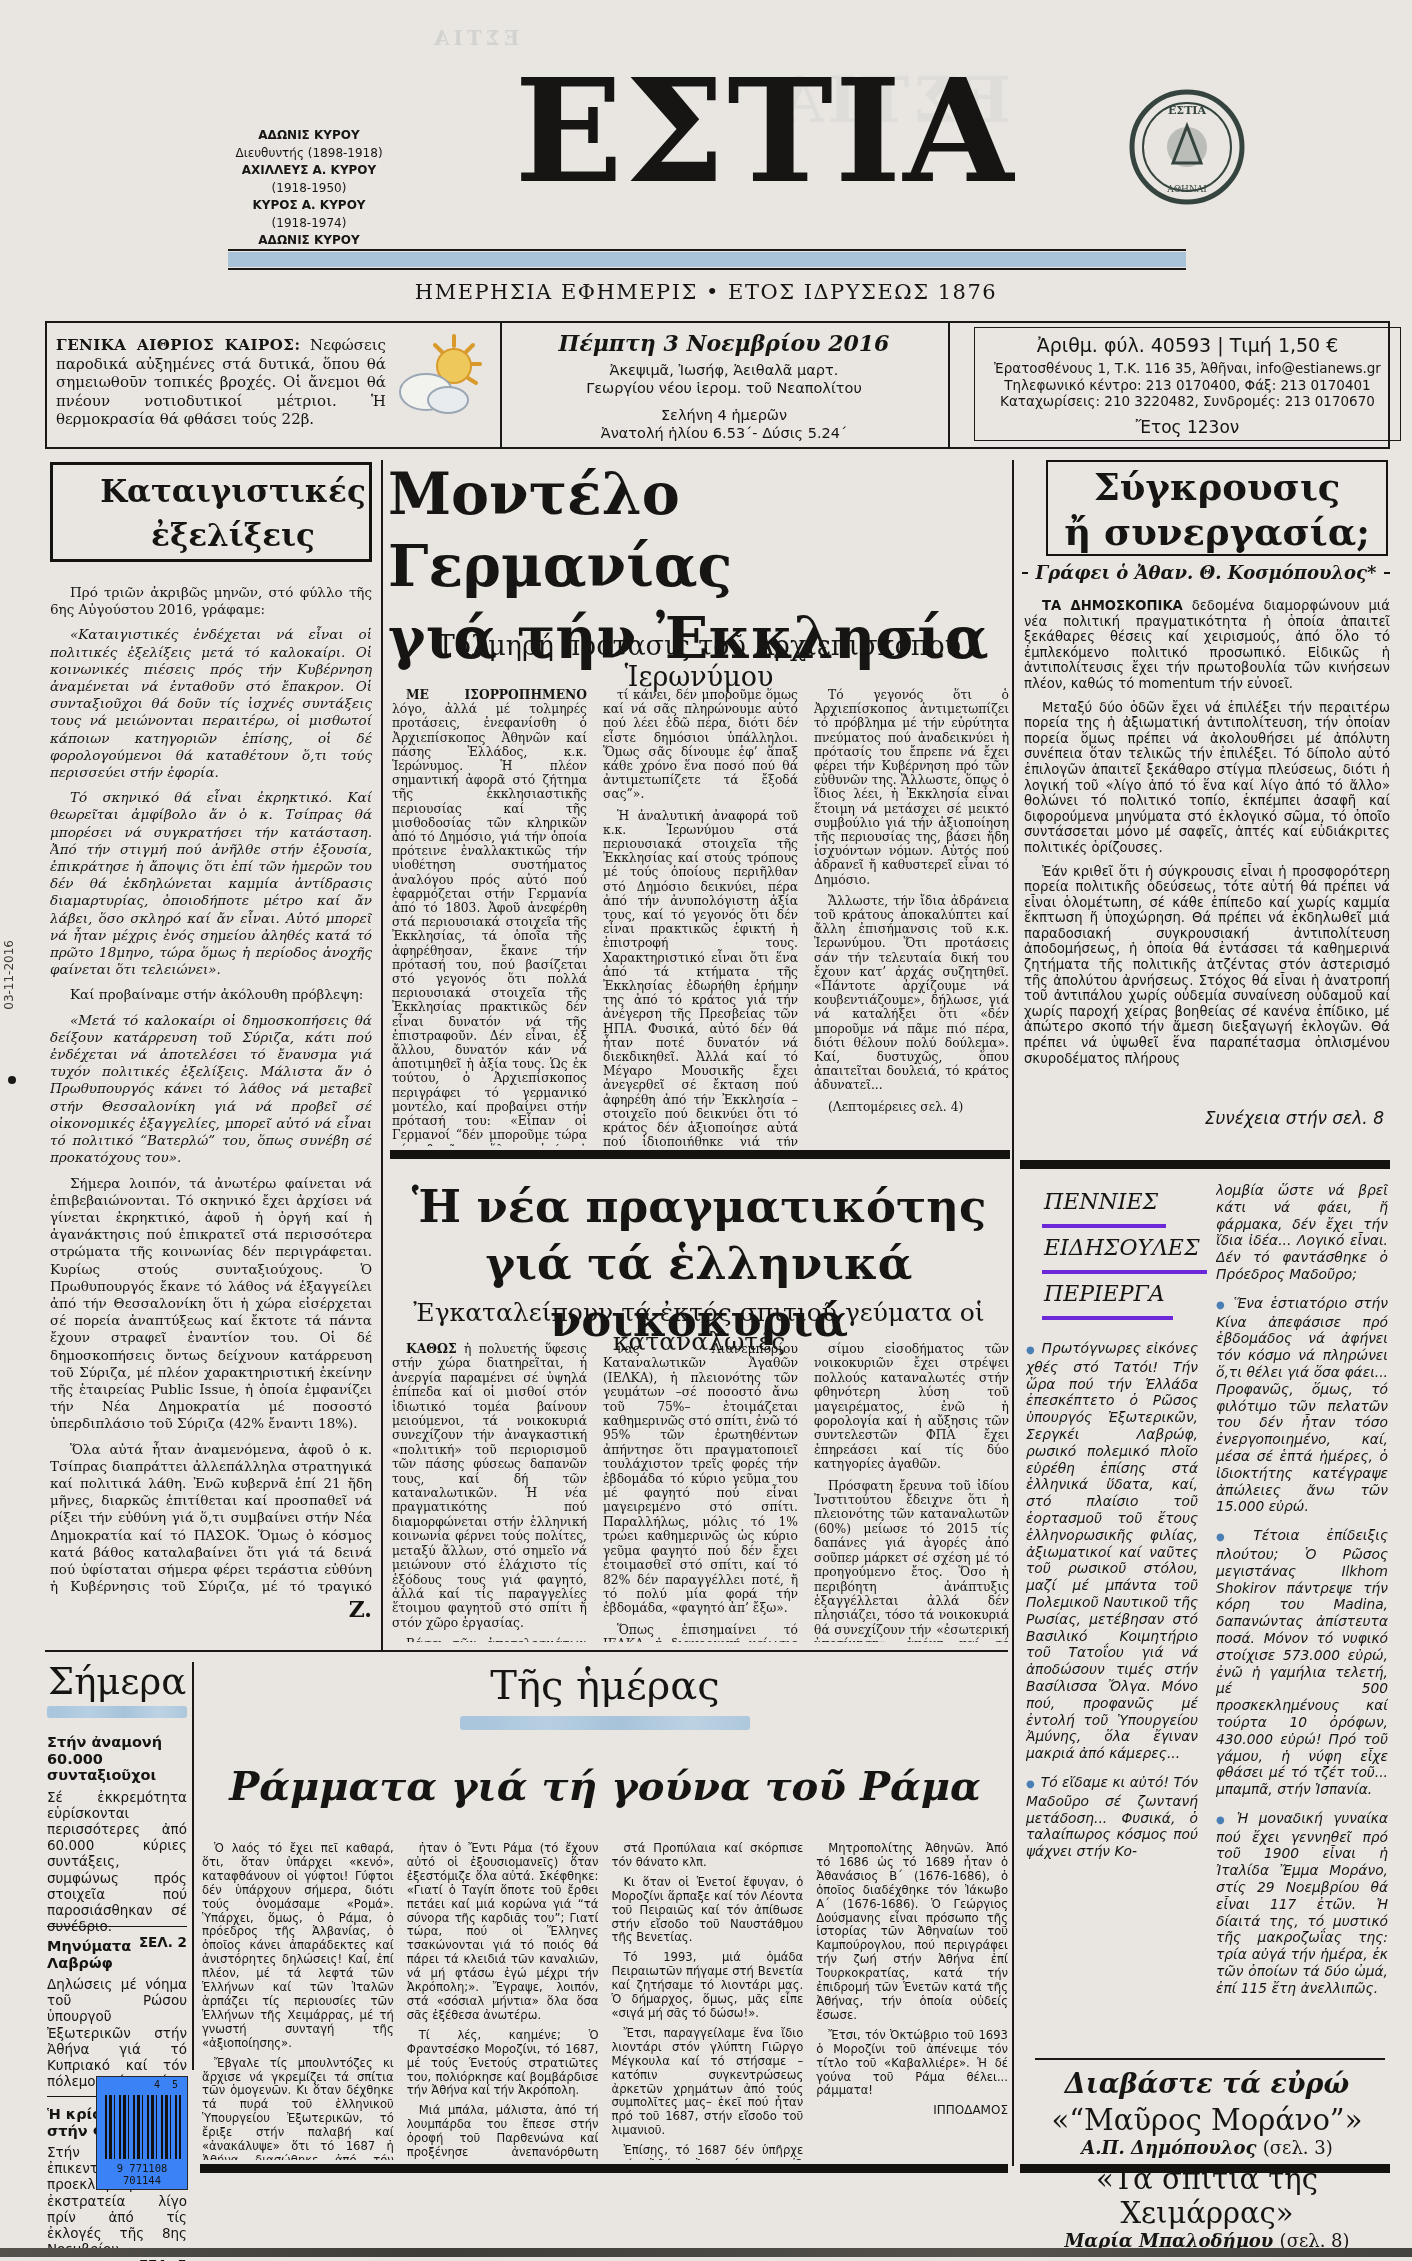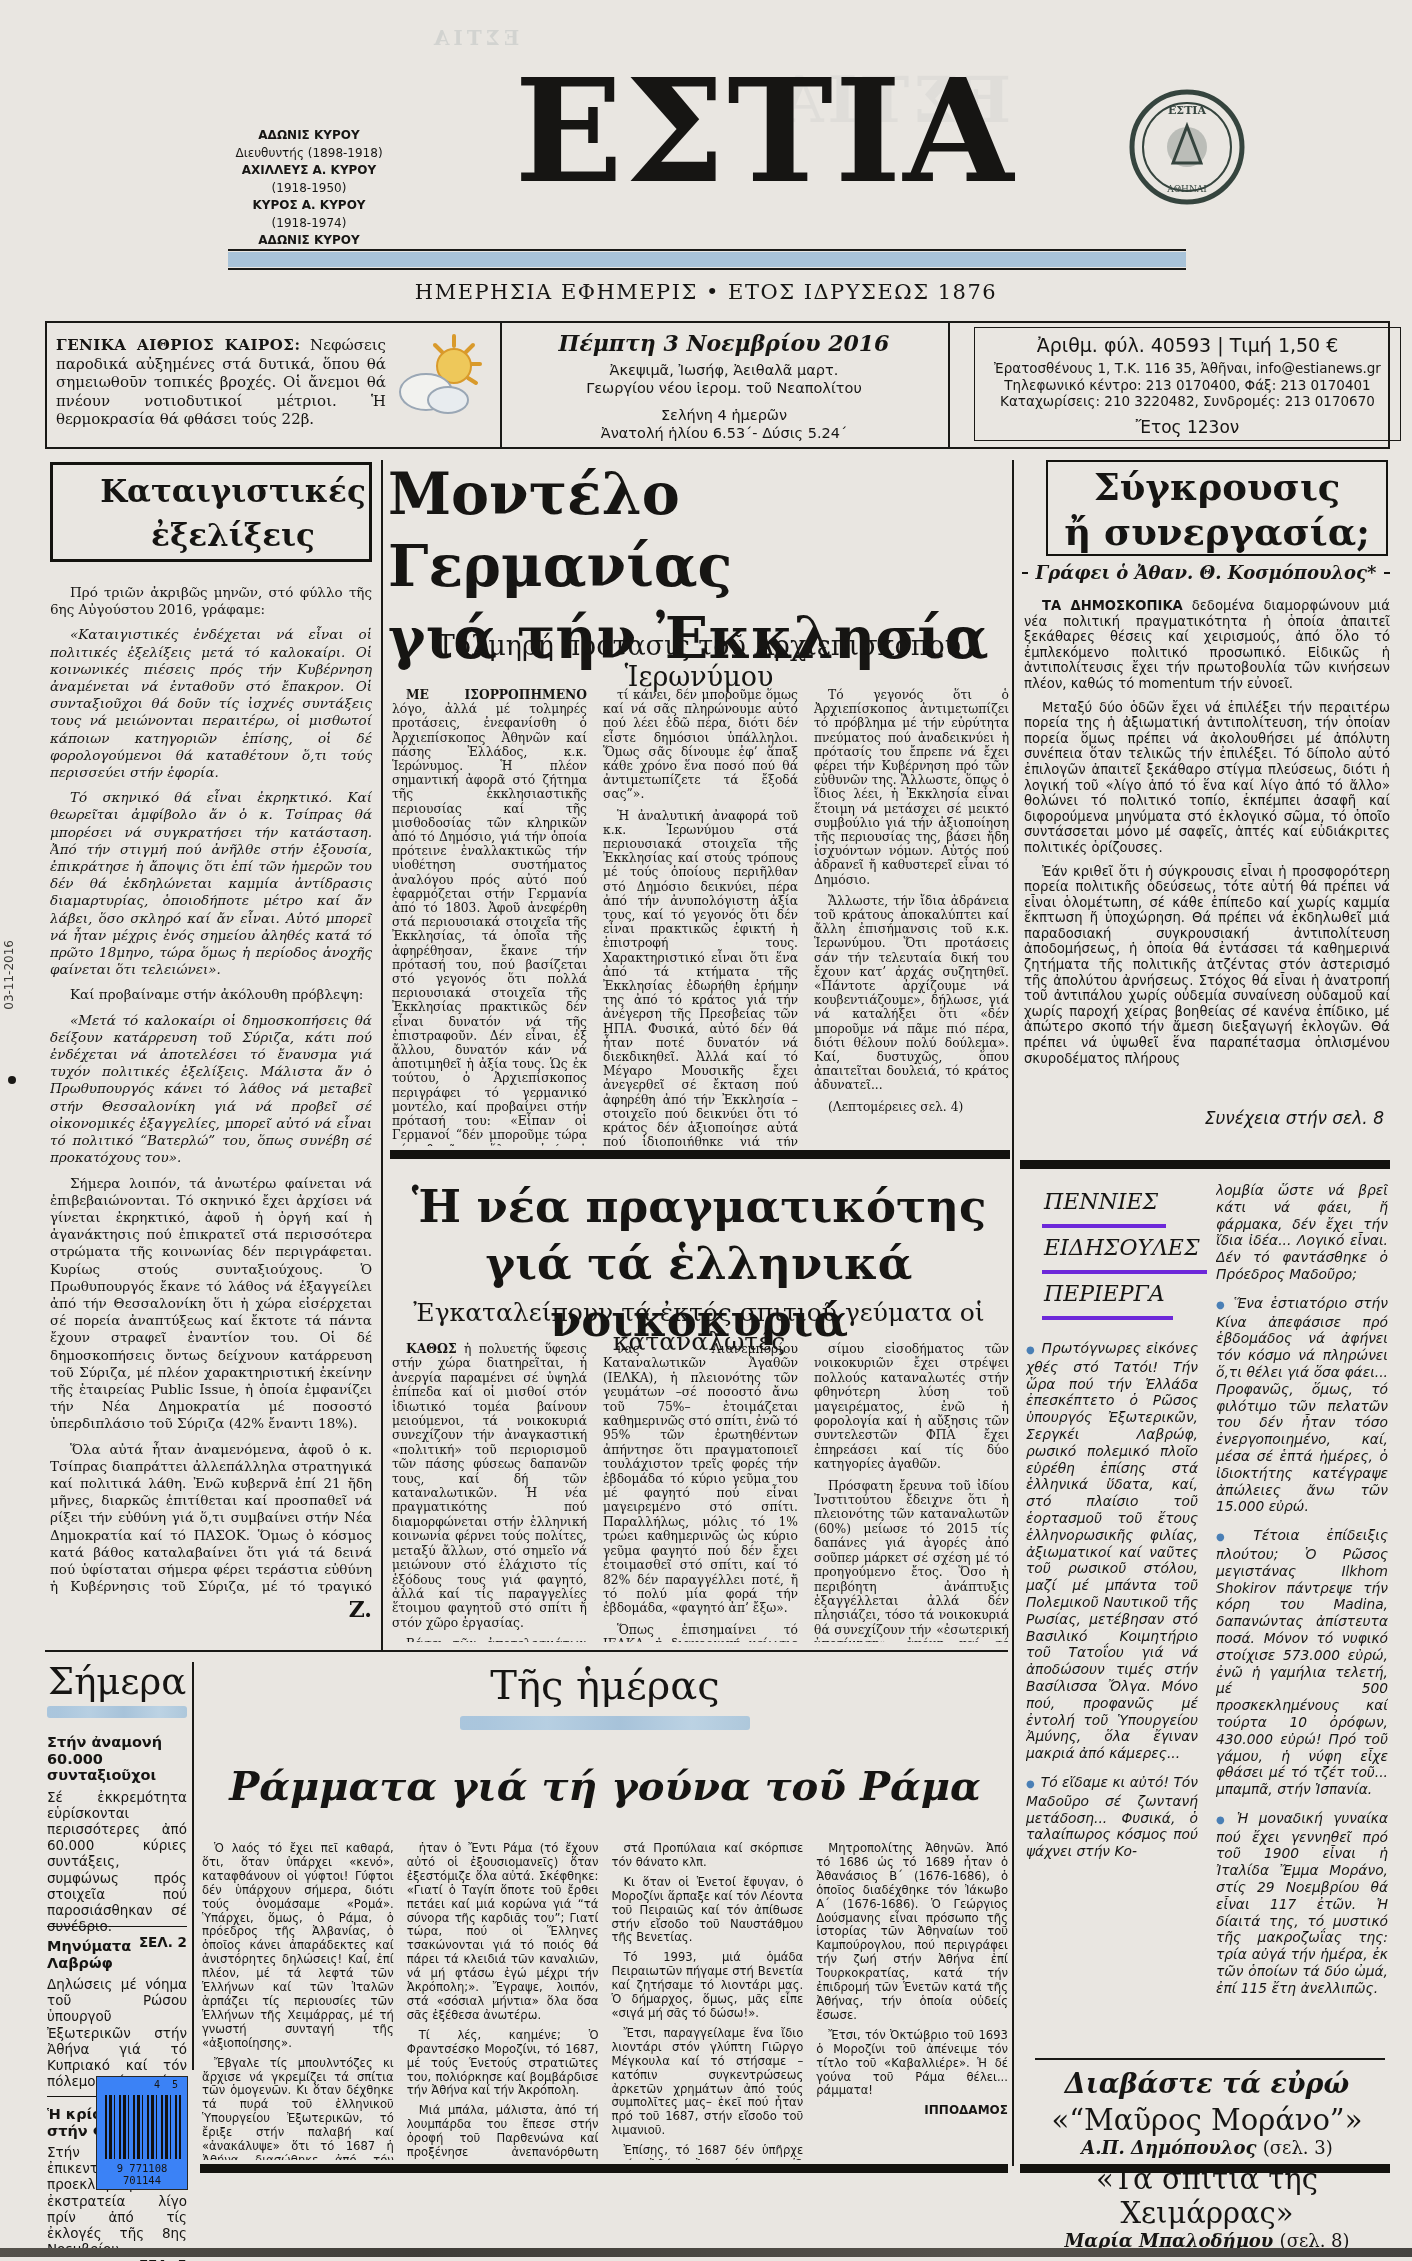--- a/index.html
+++ b/index.html
@@ -75,21 +75,21 @@
   .brief .bx { font-size:13.5px; line-height:16.2px; text-align:justify; }
   .brief .bp { font-weight:bold; text-align:right; font-size:13.5px; }
   .bsep { position:absolute; left:47px; width:140px; height:1px; background:#14130f; }
   
   .ti-title { left:200px; top:1662px; width:810px; text-align:center; font-size:40px; }
   .ti-head { left:200px; top:1762px; width:810px; text-align:center; font-weight:bold; font-style:italic; font-size:40px; }
   .ti-body { left:202px; top:1842px; width:806px; height:318px; display:flex; gap:13px; overflow:hidden;
              font-family:"DejaVu Sans","Liberation Sans",sans-serif; }
   .ti-body .tcol { width:192px; font-size:11.6px; line-height:13.9px; text-align:justify; }
   .ti-body p { text-indent:12px; margin-bottom:6px; }
-  .ti-sign { font-weight:bold; text-align:right; margin-top:6px; font-size:12px; }
+  .ti-sign { font-weight:normal; text-align:right; margin-top:6px; font-size:12px; }
   
   .pn-head { left:1042px; top:1182px; width:160px; font-style:italic; font-size:22px; line-height:40px; }
   .pn-head span { display:inline-block; border-bottom:4px solid #6d28d9; padding:0 8px 2px 2px; }
   .pn-col { position:absolute; width:172px; font-style:italic; font-size:13.8px; line-height:16.8px; text-align:justify;
             font-family:"DejaVu Sans","Liberation Sans",sans-serif; overflow:hidden; }
   .pn-item { margin-bottom:12px; position:relative; }
   .pn-item.bullet::before { content:"●"; color:#4a7fb5; font-size:10px; margin-right:6px; font-style:normal; }
   
   .rd { left:1024px; top:2068px; width:366px; text-align:center; }
   .rd-t { font-weight:bold; font-style:italic; font-size:27px; }

